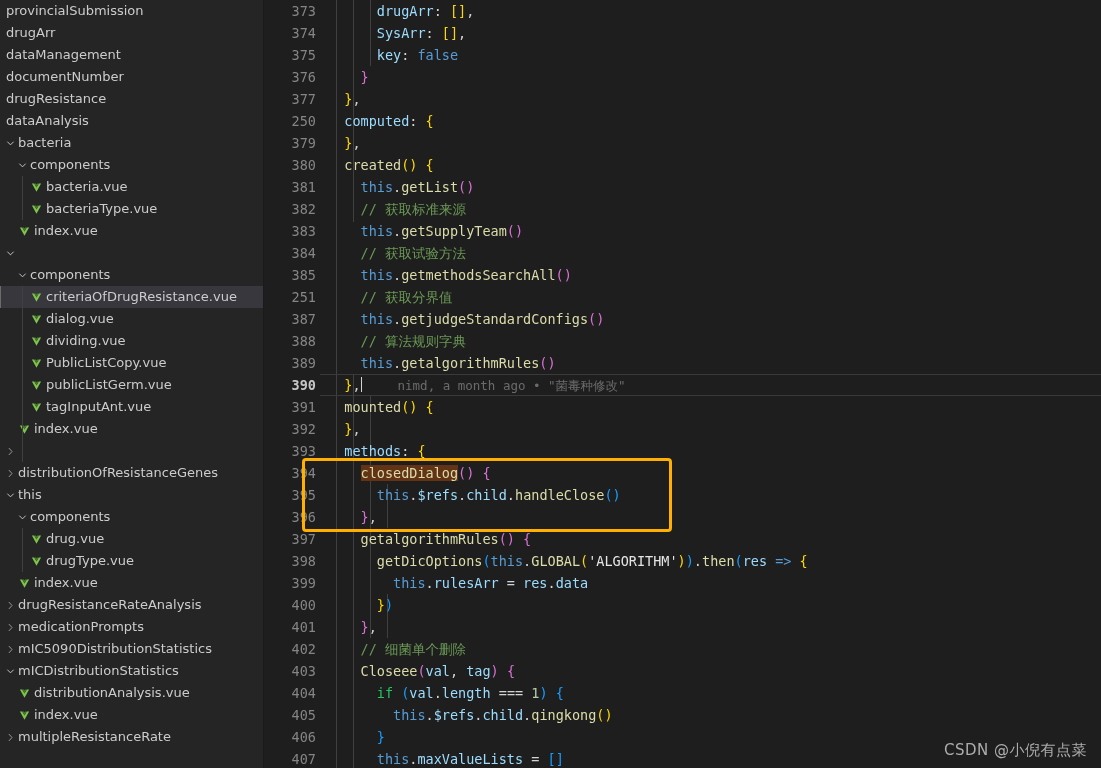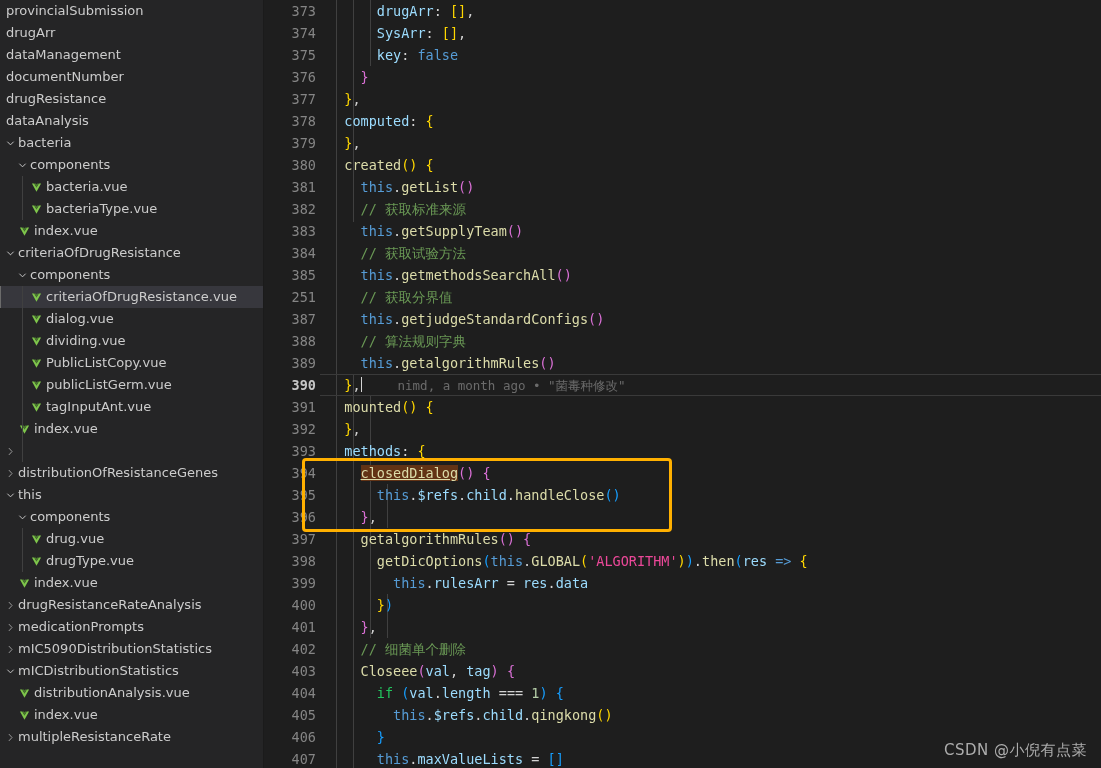--- a/index.html
+++ b/index.html
@@ -89,26 +89,26 @@
   
   .t-plain  { color:#d4d4d4; }
   .t-key    { color:#569cd6; }  
   .t-prop   { color:#9cdcfe; }  
   .t-fn     { color:#dcdcaa; }  
   .t-punct  { color:#d4d4d4; }
   .t-brace1 { color:#ffd700; }
   .t-brace2 { color:#da70d6; }
   .t-brace3 { color:#179fff; }
   .t-cmt    { color:#6a9955; }
-  .t-str    { color:#ec4899;text-align:right; }
+  .t-str    { color:#e5e5e5;text-align:right; }
   .t-ctl    { color:#22c55e; }  
   .t-num    { color:#b5cea8; }
   .t-op     { color:#d4d4d4; }
 
-  .sel-token { background:#623315;text-decoration:underline; }
+  .sel-token { background:#623315; }
 
   .blame {
     color:#6b6b6b; font-size:12.5px;
     font-family:"DejaVu Sans Mono", monospace;
   }
   .caret {
     display:inline-block; width:1px; height:15px;
     background:#d4d4d4; vertical-align:-2px;
   }
 
@@ -213,21 +213,20 @@
               </svg>
             </span>
             <span class="lbl" style="left:34px">index.vue</span>
           </span>
         </div>
         <div class="tree-row">
           <span class="rowinner">
             <span class="chev" style="left:3px"><svg width="9" height="9" viewBox="0 0 10 10">
                 <path d="M1.5 3 L5 6.5 L8.5 3" fill="none" stroke="#c5c5c5" stroke-width="1.1"></path>
               </svg></span>
-            <span class="lbl" style="left:18px">criteriaOfDrugResistance</span>
           </span>
         </div>
         <div class="tree-row">
           <span class="rowinner">
             <span class="chev" style="left:15px"><svg width="9" height="9" viewBox="0 0 10 10">
                 <path d="M1.5 3 L5 6.5 L8.5 3" fill="none" stroke="#c5c5c5" stroke-width="1.1"></path>
               </svg></span>
             <span class="lbl" style="left:30px">components</span>
           </span>
         </div>
@@ -451,21 +450,21 @@
         <div class="eguide" style="left: 106px; top: 462px; height: 176px;"></div>
         <div class="eguide" style="left: 123px; top: 484px; height: 44px;"></div>
         <div class="eguide" style="left: 123px; top: 594px; height: 44px;"></div>
       </div>
     <div id="code-body">
         <div class="line"><span class="lnum">373</span><span class="code-wrap"><span class="t-plain">      </span><span class="t-prop">drugArr</span><span class="t-punct">: </span><span class="t-brace1">[</span><span class="t-brace1">]</span><span class="t-punct">,</span></span></div>
         <div class="line"><span class="lnum">374</span><span class="code-wrap"><span class="t-plain">      </span><span class="t-prop">SysArr</span><span class="t-punct">: </span><span class="t-brace1">[</span><span class="t-brace1">]</span><span class="t-punct">,</span></span></div>
         <div class="line"><span class="lnum">375</span><span class="code-wrap"><span class="t-plain">      </span><span class="t-prop">key</span><span class="t-punct">: </span><span class="t-key">false</span></span></div>
         <div class="line"><span class="lnum">376</span><span class="code-wrap"><span class="t-plain">    </span><span class="t-brace2">}</span></span></div>
         <div class="line"><span class="lnum">377</span><span class="code-wrap"><span class="t-plain">  </span><span class="t-brace1">}</span><span class="t-punct">,</span></span></div>
-        <div class="line"><span class="lnum">378</span><span class="code-wrap"><span class="t-plain">  </span><span class="t-prop">computed</span><span class="t-punct">: </span><span class="t-brace1">{</span></span></div>
+        <div class="line"><span class="lnum">250</span><span class="code-wrap"><span class="t-plain">  </span><span class="t-prop">computed</span><span class="t-punct">: </span><span class="t-brace1">{</span></span></div>
         <div class="line"><span class="lnum">379</span><span class="code-wrap"><span class="t-plain">  </span><span class="t-brace1">}</span><span class="t-punct">,</span></span></div>
         <div class="line"><span class="lnum">380</span><span class="code-wrap"><span class="t-plain">  </span><span class="t-fn">created</span><span class="t-brace1">(</span><span class="t-brace1">)</span><span class="t-plain"> </span><span class="t-brace1">{</span></span></div>
         <div class="line"><span class="lnum">381</span><span class="code-wrap"><span class="t-plain">    </span><span class="t-key">this</span><span class="t-punct">.</span><span class="t-fn">getList</span><span class="t-brace2">(</span><span class="t-brace2">)</span></span></div>
         <div class="line"><span class="lnum">382</span><span class="code-wrap"><span class="t-plain">    </span><span class="t-cmt">// 获取标准来源</span></span></div>
         <div class="line"><span class="lnum">383</span><span class="code-wrap"><span class="t-plain">    </span><span class="t-key">this</span><span class="t-punct">.</span><span class="t-fn">getSupplyTeam</span><span class="t-brace2">(</span><span class="t-brace2">)</span></span></div>
         <div class="line"><span class="lnum">384</span><span class="code-wrap"><span class="t-plain">    </span><span class="t-cmt">// 获取试验方法</span></span></div>
         <div class="line"><span class="lnum">385</span><span class="code-wrap"><span class="t-plain">    </span><span class="t-key">this</span><span class="t-punct">.</span><span class="t-fn">getmethodsSearchAll</span><span class="t-brace2">(</span><span class="t-brace2">)</span></span></div>
         <div class="line"><span class="lnum">251</span><span class="code-wrap"><span class="t-plain">    </span><span class="t-cmt">// 获取分界值</span></span></div>
         <div class="line"><span class="lnum">387</span><span class="code-wrap"><span class="t-plain">    </span><span class="t-key">this</span><span class="t-punct">.</span><span class="t-fn">getjudgeStandardConfigs</span><span class="t-brace2">(</span><span class="t-brace2">)</span></span></div>
         <div class="line"><span class="lnum">388</span><span class="code-wrap"><span class="t-plain">    </span><span class="t-cmt">// 算法规则字典</span></span></div>

